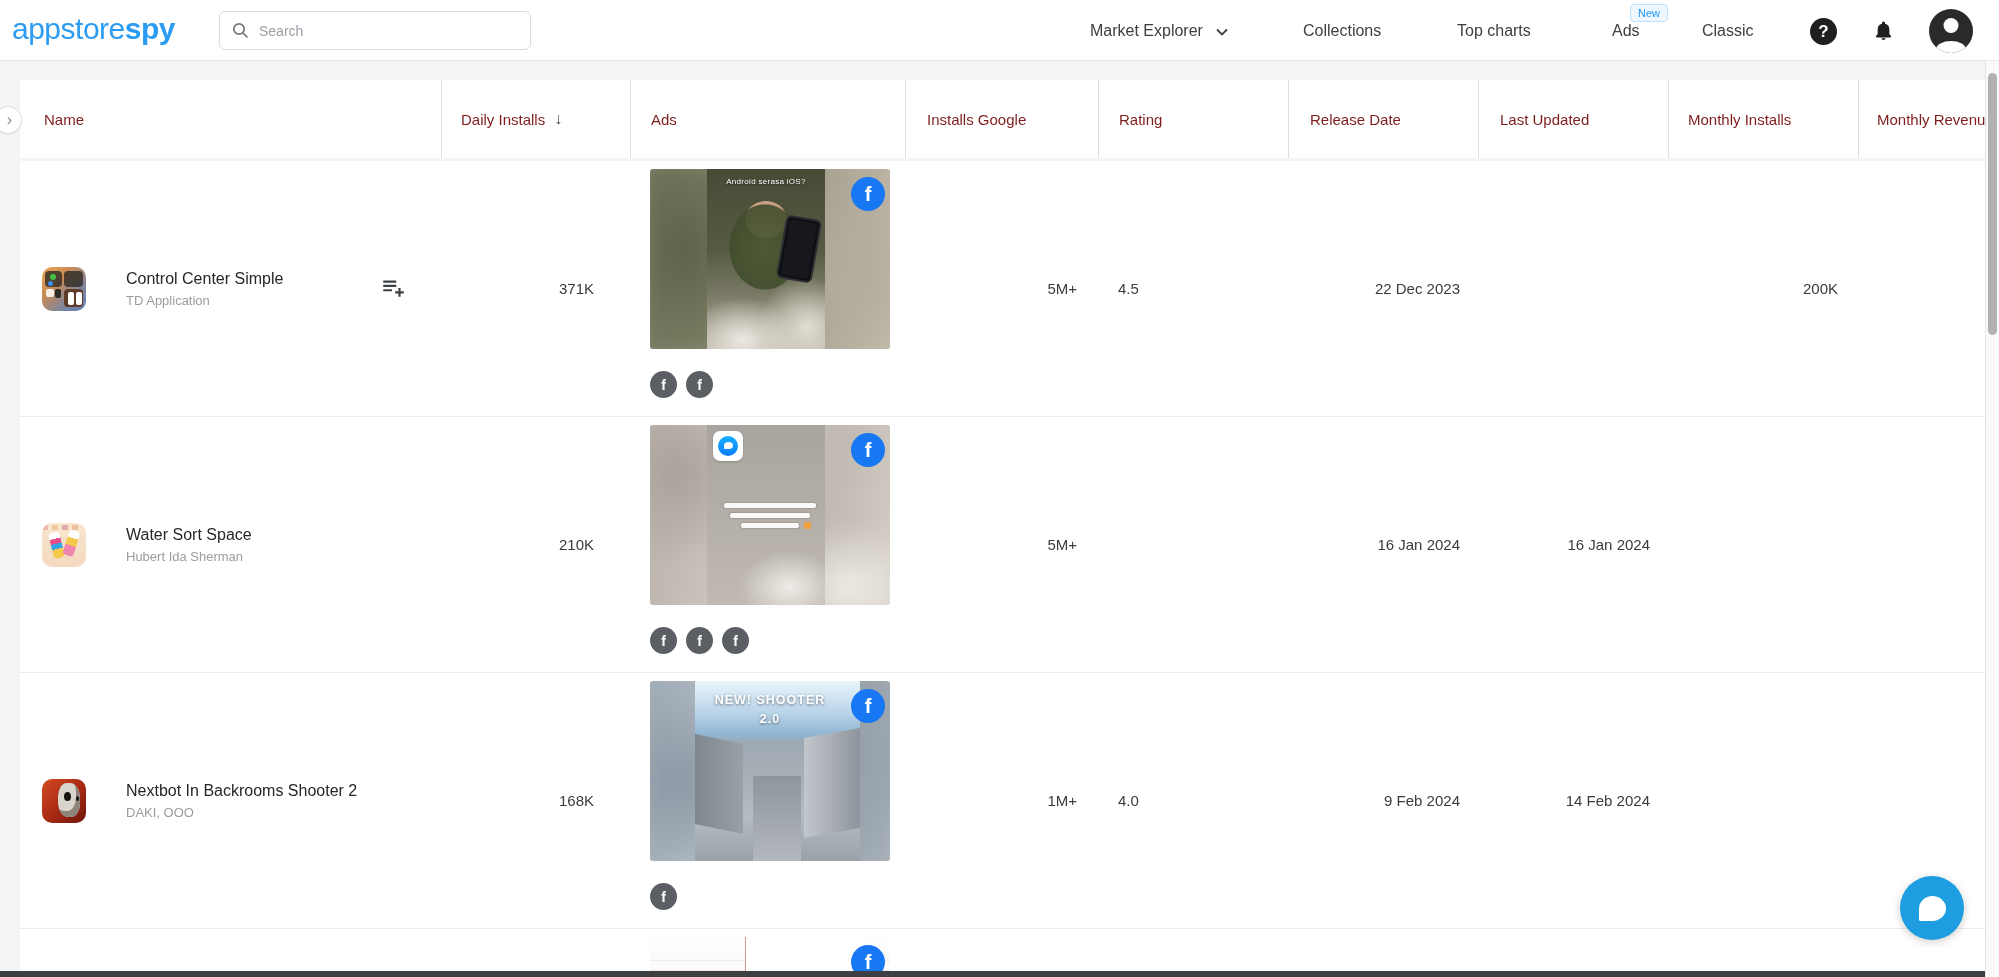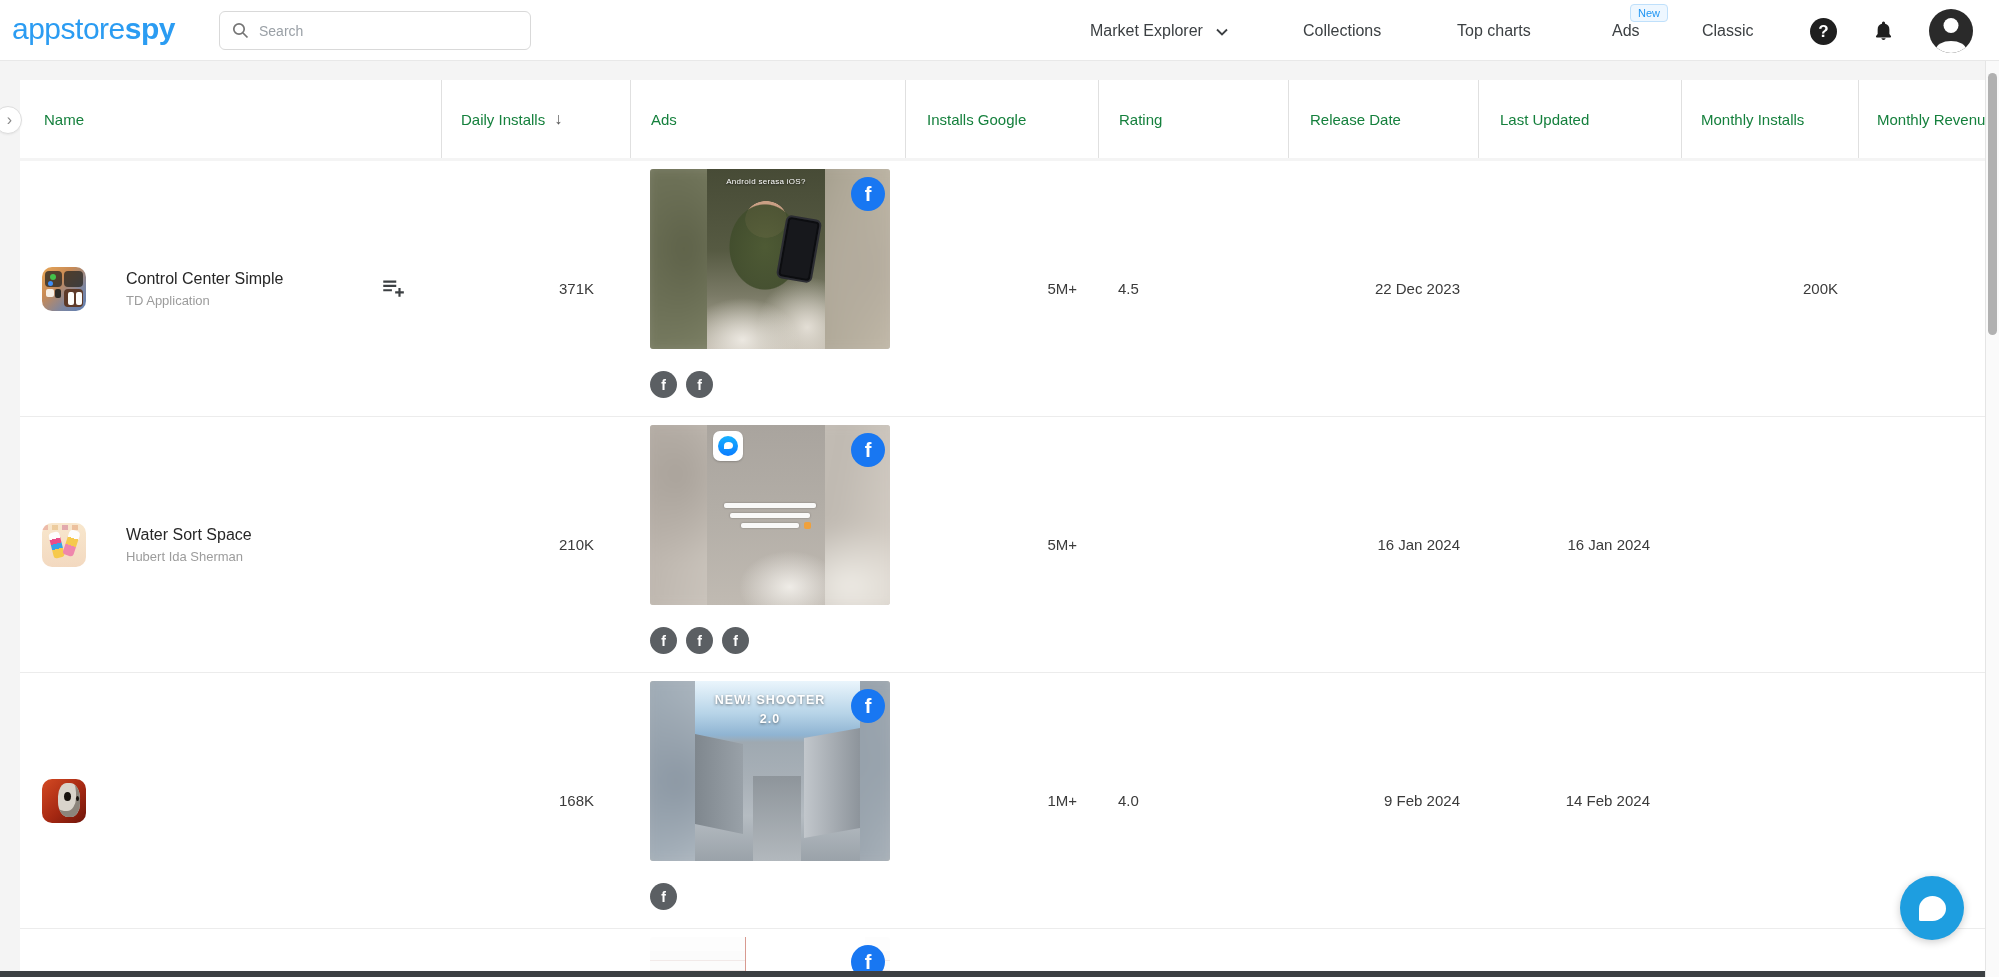--- a/index.html
+++ b/index.html
@@ -46,34 +46,34 @@
     font-size:16px; cursor:pointer; box-shadow:0 1px 2px rgba(0,0,0,.05); }
   .expand-btn::before { content:"›"; margin-left:3px; }
 
   
   .header-card { position:absolute; left:20px; top:80px; width:1965px; height:78px;
     background:#fff; z-index:5; }
   .body-card { position:absolute; left:20px; top:161px; width:1965px; height:816px;
     background:#fff; z-index:4; }
 
   .hcell { position:absolute; top:0; height:78px; display:flex; align-items:center;
-    font-size:15px; color:#15803d; cursor:pointer; border-left:1px solid #e0e0e0;
+    font-size:15px; color:#7f1d1d; cursor:pointer; border-left:1px solid #e0e0e0;
     overflow:hidden; white-space:nowrap; }
   .hcell.first { border-left:none; }
   .sort-arrow::before { content:"↓"; font-size:16px; color:#555; margin-left:9px; }
 
   
   .col-name     { left:0;      width:421px; padding-left:24px; }
   .col-daily    { left:421px;  width:189px; padding-left:19px; }
   .col-ads      { left:610px;  width:275px; padding-left:20px; }
   .col-installs { left:885px;  width:193px; padding-left:21px; }
   .col-rating   { left:1078px; width:190px; padding-left:20px; }
   .col-release  { left:1268px; width:190px; padding-left:21px; }
   .col-updated  { left:1458px; width:190px; padding-left:21px; }
-  .col-monthly  { left:1648px; width:190px; padding-left:19px;margin-left:13px; }
+  .col-monthly  { left:1648px; width:190px; padding-left:19px; }
   .col-revenue  { left:1838px; width:127px; padding-left:18px; }
 
   
   .row { position:absolute; left:0; width:1965px; border-bottom:1px solid #ececec;
     background:#fff; }
   .row-1 { top:0;     height:256px; }
   .row-2 { top:256px; height:256px; }
   .row-3 { top:512px; height:256px; }
   .row-4 { top:768px; height:48px;  border-bottom:none; overflow:hidden; }
 
@@ -364,20 +364,24 @@
     <div class="cell right c-installs">5M+</div>
     <div class="cell c-rating"></div>
     <div class="cell right c-release">16 Jan 2024</div>
     <div class="cell right c-updated">16 Jan 2024</div>
     <div class="cell right c-monthly"></div>
   </div>
 
   <div class="row row-3">
     <div class="cell name-cell">
       <div class="app-icon icon-nb"></div>
+      <div class="name-text">
+        <div class="app-title">Nextbot In Backrooms Shooter 2</div>
+        <div class="app-dev">DAKI, OOO</div>
+      </div>
     </div>
     <div class="cell right c-daily">168K</div>
     <div class="cell c-ads">
       <div class="thumb thumb-r3">
         <div class="bg"></div>
         <div class="panel">
           <div class="bld-l"></div>
           <div class="road"></div>
           <div class="bld-r"></div>
         </div>

